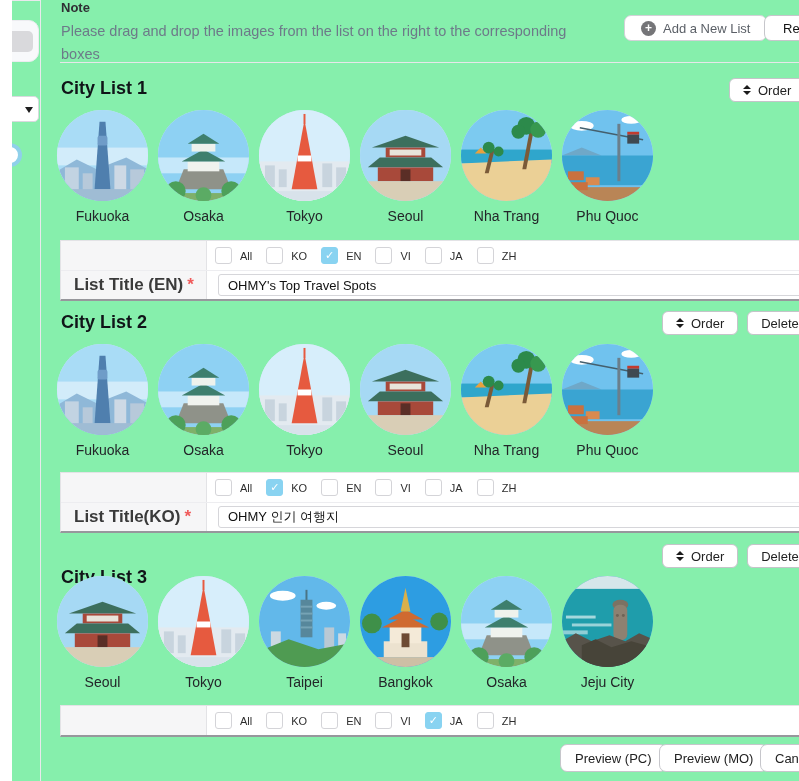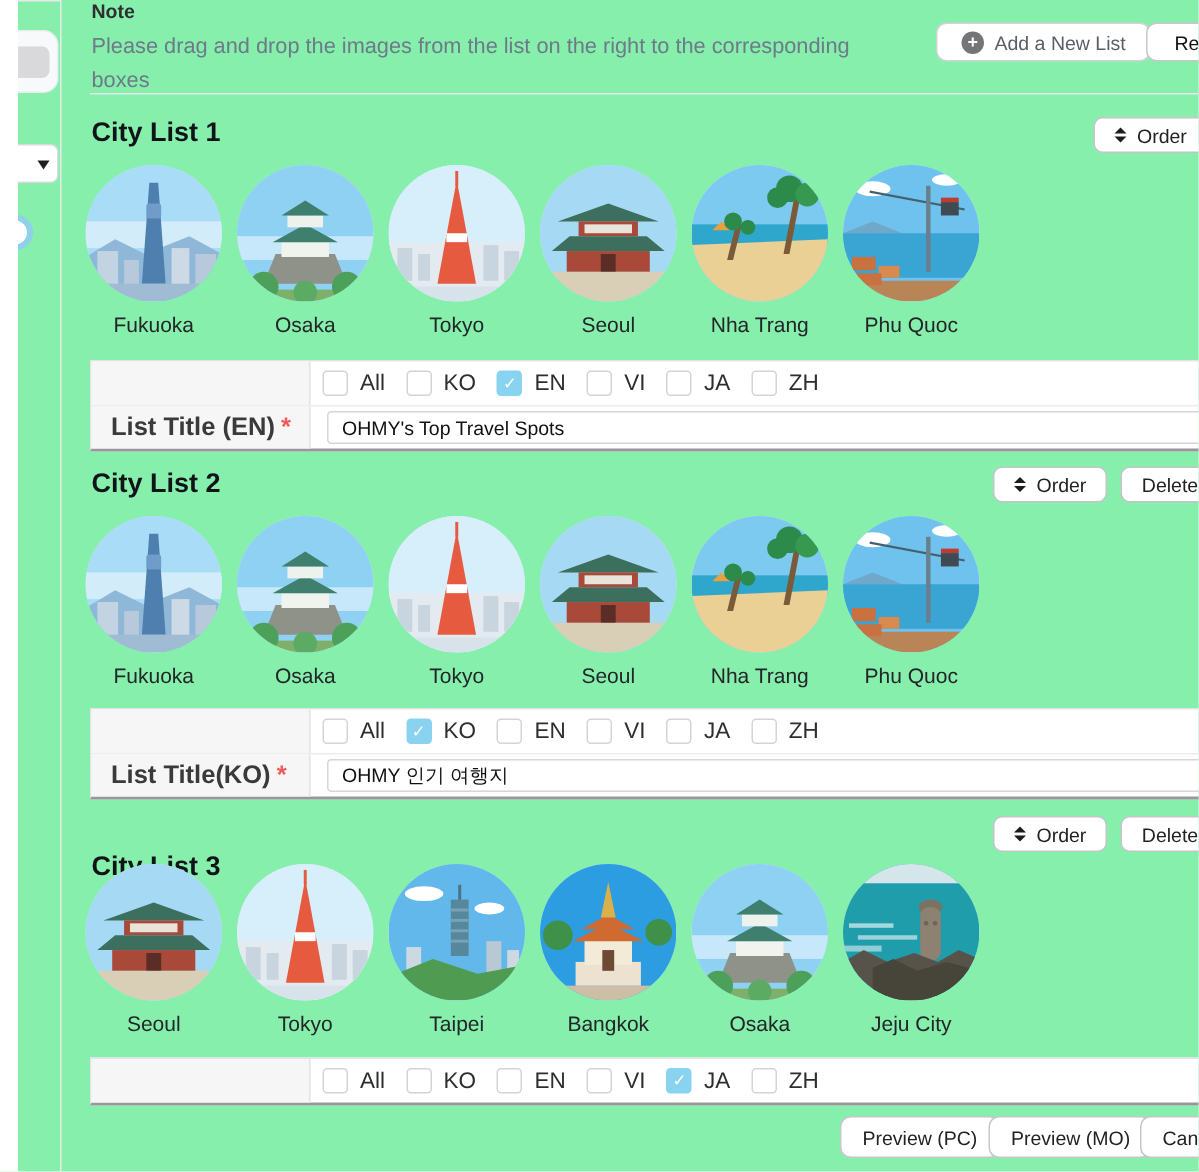--- a/index.html
+++ b/index.html
@@ -43,21 +43,21 @@
 
   .lang-table { position:absolute; left:48px; width:760px; border:1px solid #e3e3e6; border-bottom:2px solid #97979c; background:#fff; }
   .trow { display:flex; height:29px; }
   .trow + .trow { border-top:1px solid #ededf0; }
   .cell-label { width:146px; flex:0 0 146px; background:#f6f6f7; border-right:1px solid #e3e3e6; display:flex; align-items:center; padding-left:13px; font-size:17px; font-weight:600; color:#3a3a3a; gap:4px; }
   .req { color:#f05a5a; font-weight:700; }
   .cell-value { flex:1; display:flex; align-items:center; padding-left:8px; }
   .lang-group { display:inline-flex; align-items:center; margin-right:14px; cursor:pointer; }
   .cb { width:17px; height:17px; border:1px solid #d4d4d8; border-radius:3px; background:#fff; display:inline-flex; align-items:center; justify-content:center; font-size:11px; font-weight:700; color:#fff; }
   .cb.checked { background:#89d3f1; border-color:#89d3f1; }
-  .lang-label { margin-left:8px; font-size:15px; color:#2e2e2e; }
+  .lang-label { margin-left:8px; font-size:11px; color:#2e2e2e; }
   .title-input { margin-left:3px; width:620px; height:22px; border:1px solid #d6d6da; border-radius:3px; padding:0 9px; font-family:inherit; font-size:13px; color:#111; }
 
   
   .footer-btn { position:absolute; top:744px; height:28px; padding:0 14px; font-size:13px; }
 </style>
 </head>
 <body>
 
 <div class="app">
 

